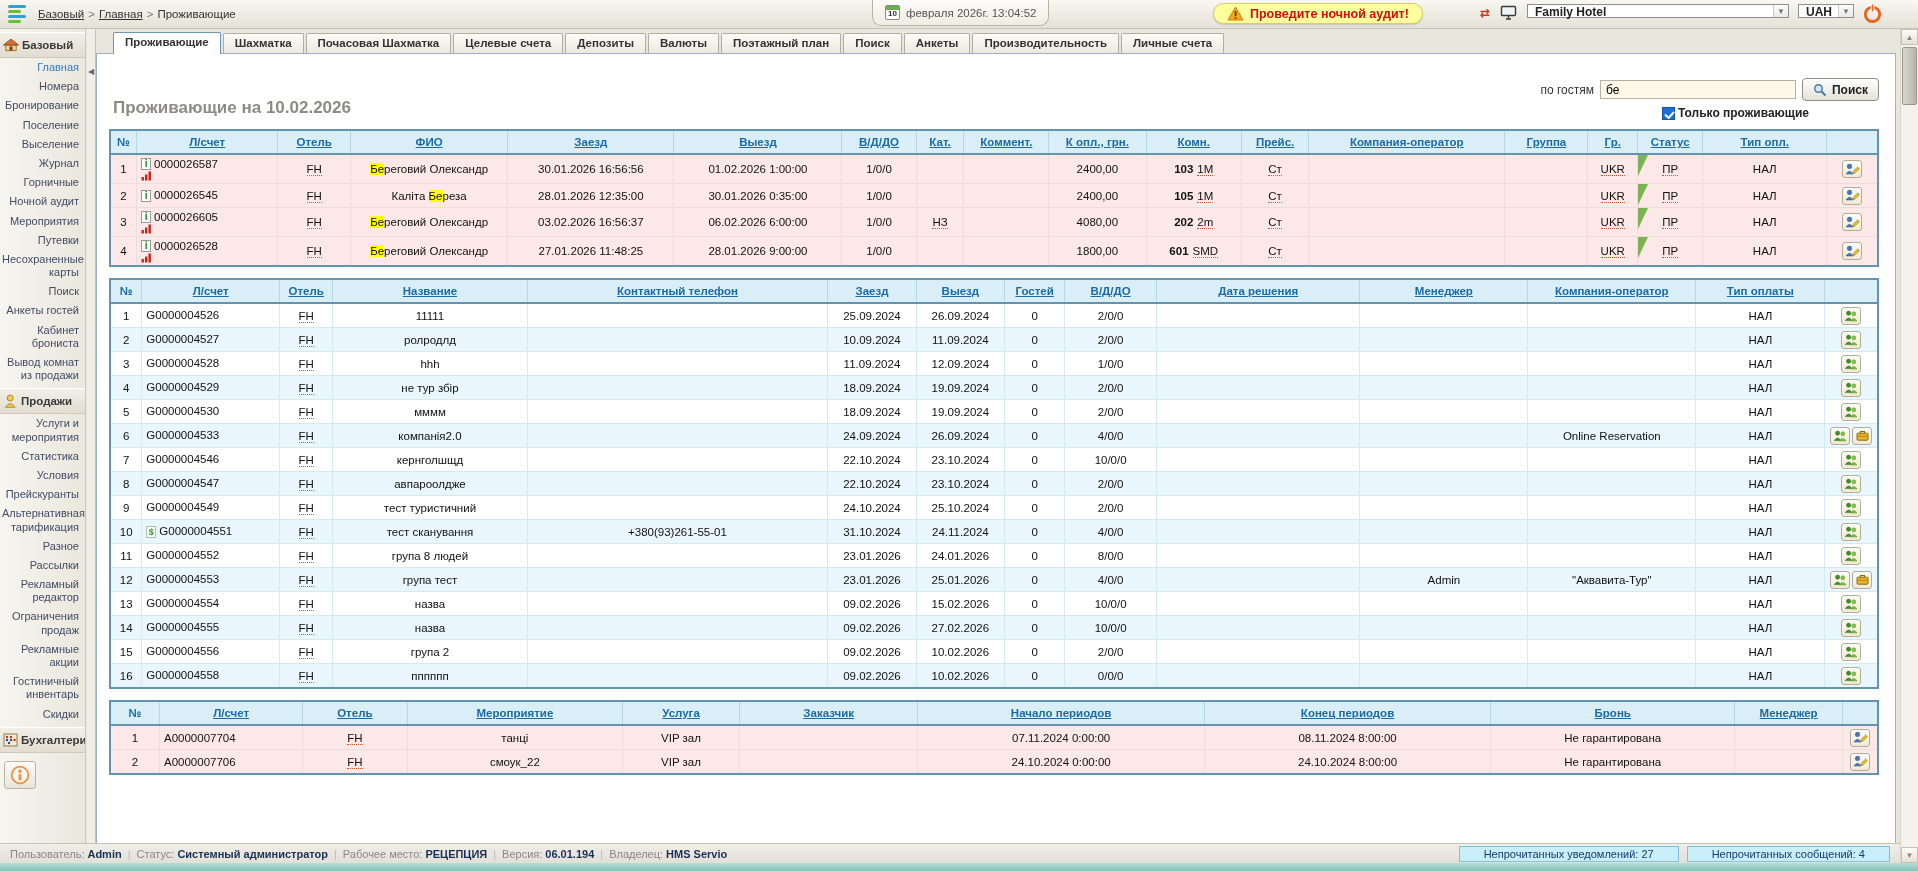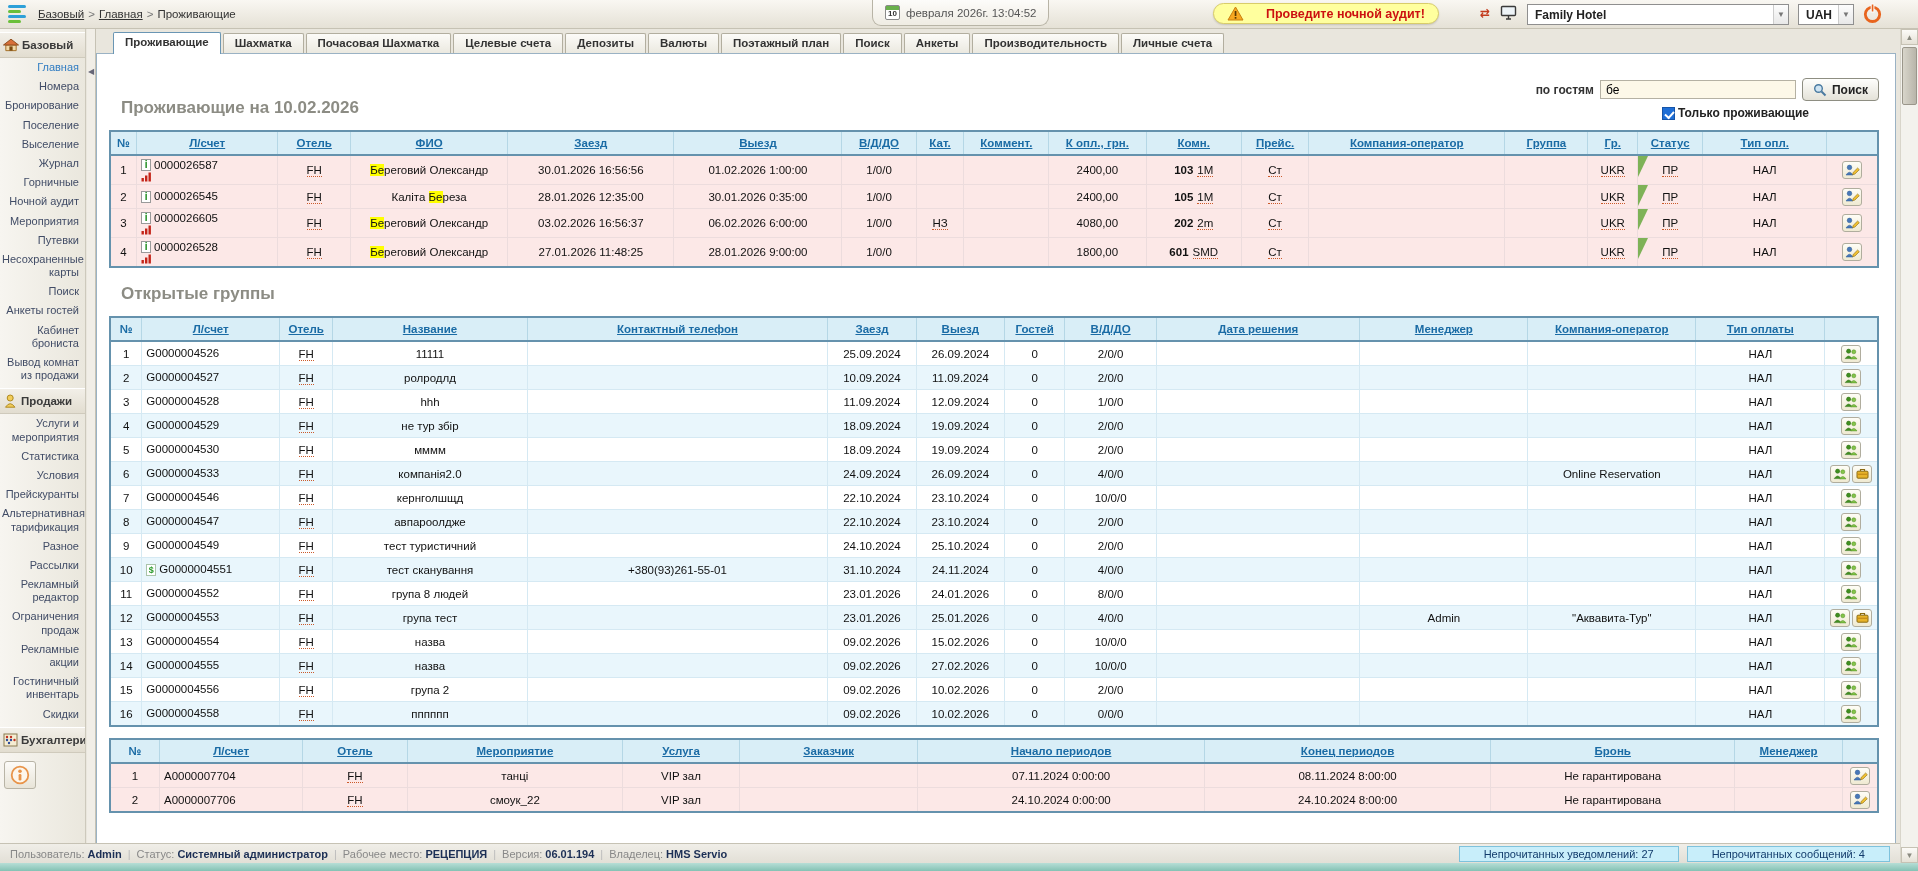--- a/index.html
+++ b/index.html
@@ -19,26 +19,26 @@
   .crumb a{color:#333;text-decoration:underline;cursor:pointer}
   .crumb .sep{margin:0 4px;color:#777}
   .date-widget{position:absolute;left:872px;top:0;height:26px;padding:0 12px;
     border:1px solid #b8b4a6;border-top:none;border-radius:0 0 9px 9px;
     background:linear-gradient(#fdfcfa,#efece3);display:flex;align-items:center;gap:6px;color:#555}
   .cal{width:15px;height:15px;background:#fff;border:1px solid #8a8a8a;border-radius:2px;
     position:relative;display:flex;align-items:flex-end;justify-content:center}
   .cal::before{content:"";position:absolute;left:0;top:0;right:0;height:4px;background:#6ab04c}
   .cal b{font-size:8px;line-height:10px;color:#333}
   .warn-pill{position:absolute;left:1213px;top:3px;height:21px;border-radius:11px;
-    background:#ffff9e;border:1px solid #d8cc6a;display:flex;align-items:center;gap:22px;
+    background:#ffff9e;border:1px solid #d8cc6a;display:flex;align-items:center;gap:6px;
     padding:0 13px;color:#cc1111;font-weight:bold;font-size:12.5px;box-shadow:0 1px 2px rgba(0,0,0,.15)}
   .sync{position:absolute;left:1480px;top:6px;color:#c33b1e;font-weight:bold;font-size:12px}
   .mon{position:absolute;left:1500px;top:5px}
-  .selbox{position:absolute;top:4px;height:21px;background:#fff;border:1px solid #8f8f8f;
-    display:flex;align-items:center;font-weight:bold;font-size:12px;color:#222;padding-left:7px}
+  .selbox{position:absolute;top:4px;height:14px;background:#fff;border:1px solid #8f8f8f;
+    display:flex;align-items:flex-start;font-weight:bold;font-size:12px;color:#222;padding-left:7px}
   .selbox .arr{margin-left:auto;width:15px;height:100%;display:flex;align-items:center;
     justify-content:center;color:#777;font-size:8px;background:linear-gradient(#fdfdfd,#e8e8e8);
     border-left:1px solid #ccc}
   .hotel-sel{left:1527px;width:262px}
   .uah-sel{left:1798px;width:56px}
   .pwr{position:absolute;left:1862px;top:3px;cursor:pointer}
 
   
   .sidebar{position:absolute;left:0;top:29px;width:86px;bottom:27px;
     background:linear-gradient(90deg,#f7f5f0,#eae7dd);border-right:1px solid #cdc9bc;
@@ -60,25 +60,25 @@
     align-items:flex-end;gap:2px;padding-left:17px;z-index:4}
   .tab{background:linear-gradient(#fcfbf8,#ebe9e0);border:1px solid #b2ae9f;border-bottom:none;
     border-radius:2px 2px 0 0;padding:3px 11px 4px;font-size:11.5px;font-weight:bold;color:#333;
     white-space:nowrap;cursor:pointer}
   .tab.active{background:#fff;border-color:#6a96b4;padding-bottom:6px;margin-bottom:-1px;z-index:6}
 
   
   .panel{position:absolute;left:96px;top:53px;right:22px;bottom:27px;background:#fff;
     border:1px solid #9ab2c4;z-index:3}
   .panel-pad{position:relative;height:100%;padding:6px 16px 0 12px}
-  .sect-title{font-size:17px;color:#8c8c84;margin:12px}
+  .sect-title{font-size:17px;color:#8c8c84;margin:4px}
   .t1{margin-top:38px}
   .search-area{position:absolute;top:24px;right:16px;font-size:12px;color:#333;z-index:2}
   .search-row{display:flex;align-items:center;gap:6px;justify-content:flex-end}
-  .search-row label{font-weight:bold}
+  .search-row label{font-weight:normal}
   .search-input{width:196px;height:19px;border:1px solid #b5b1a3;background:#fdf8e8;
     font-size:12px;padding:0 5px;font-family:inherit}
   .search-btn{height:23px;border:1px solid #8e8e82;border-radius:4px;
     background:linear-gradient(#fefefc,#e4e2d8);display:flex;align-items:center;gap:5px;
     padding:0 10px;font-size:12px;font-weight:bold;color:#222;cursor:pointer}
   .chk-row{display:flex;align-items:center;gap:3px;justify-content:flex-end;
     margin-top:5px;padding-right:70px;font-weight:bold;color:#222}
   .cb{width:13px;height:13px;background:#1e6ed6;border:1px solid #1554a8;display:inline-block;
     position:relative;cursor:pointer}
   .cb::after{content:"";position:absolute;left:2px;top:3px;width:7px;height:4px;
@@ -484,21 +484,20 @@
                     <circle cx="4.5" cy="3.4" r="2.3" fill="#4878b8" stroke="#2a5a94" stroke-width=".5"></circle>
                     <path d="M1 11q3.5-5.6 7 0z" fill="#4878b8" stroke="#2a5a94" stroke-width=".5"></path>
                     <path d="M8.2 8.4l4.4-4.4 1.7 1.7-4.4 4.4-2.3.6z" fill="#f0c030" stroke="#8a6a10" stroke-width=".6"></path>
                   </svg>
                 </span>
               </span></td>
           </tr>
         </tbody>
     </table>
 
-    <h2 class="sect-title" style="margin-top:16px">Открытые группы</h2>
     <table class="tbl grp" id="grp-table">
       <colgroup>
         <col style="width:1.8%">
           <col style="width:7.8%">
           <col style="width:3.0%">
           <col style="width:11.0%">
         <col style="width:17.0%">
           <col style="width:5.0%">
           <col style="width:5.0%">
           <col style="width:3.4%">

